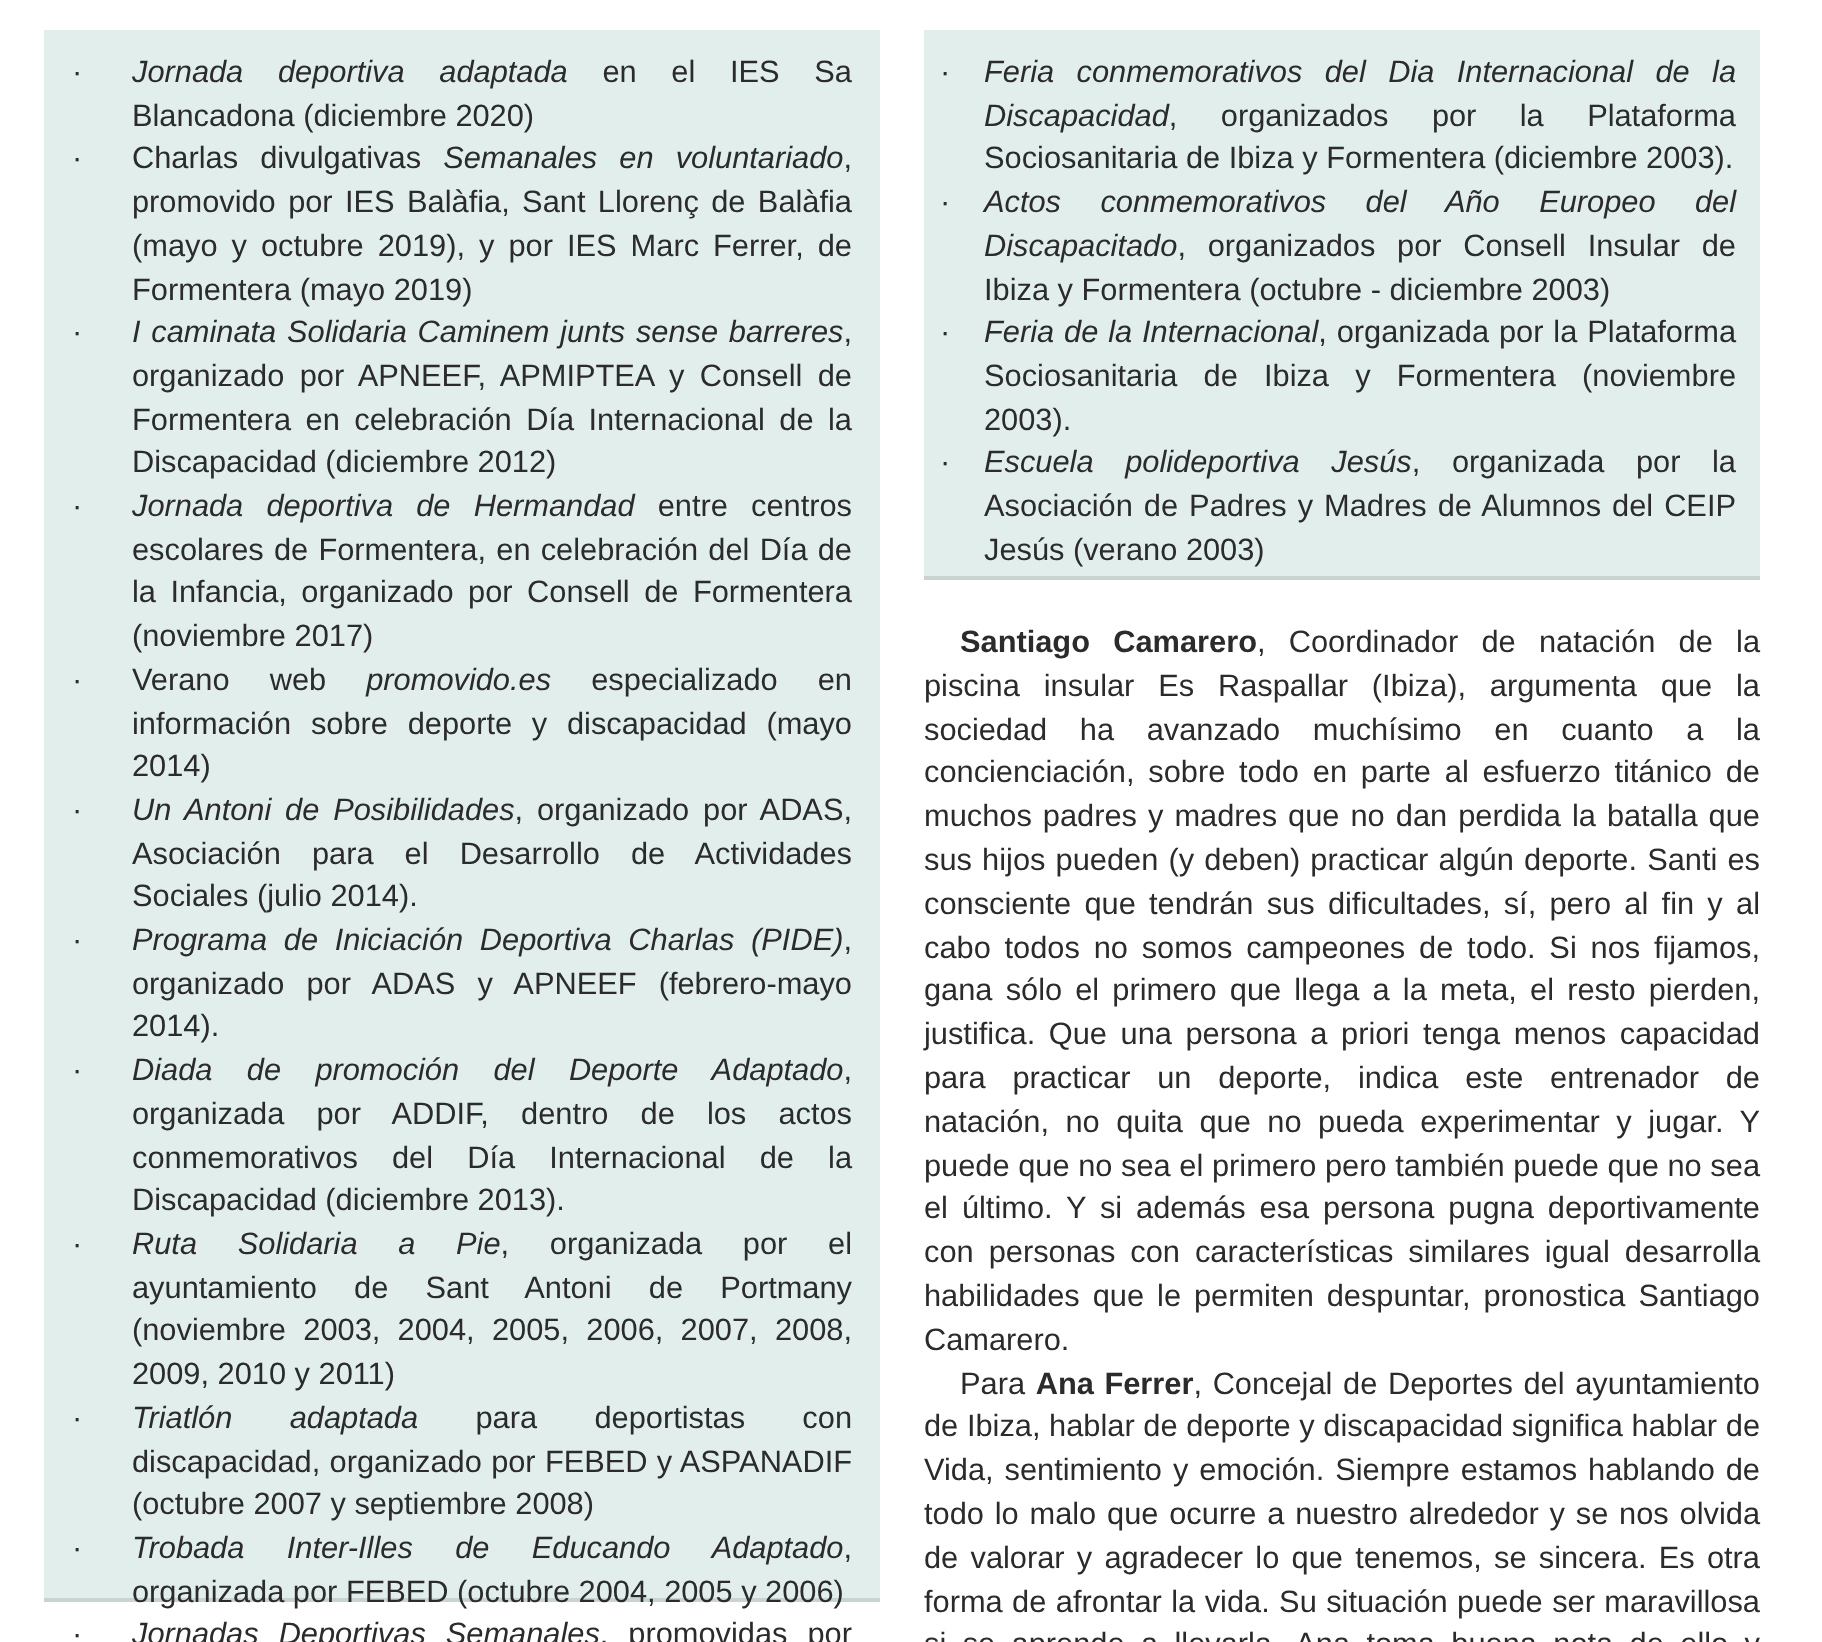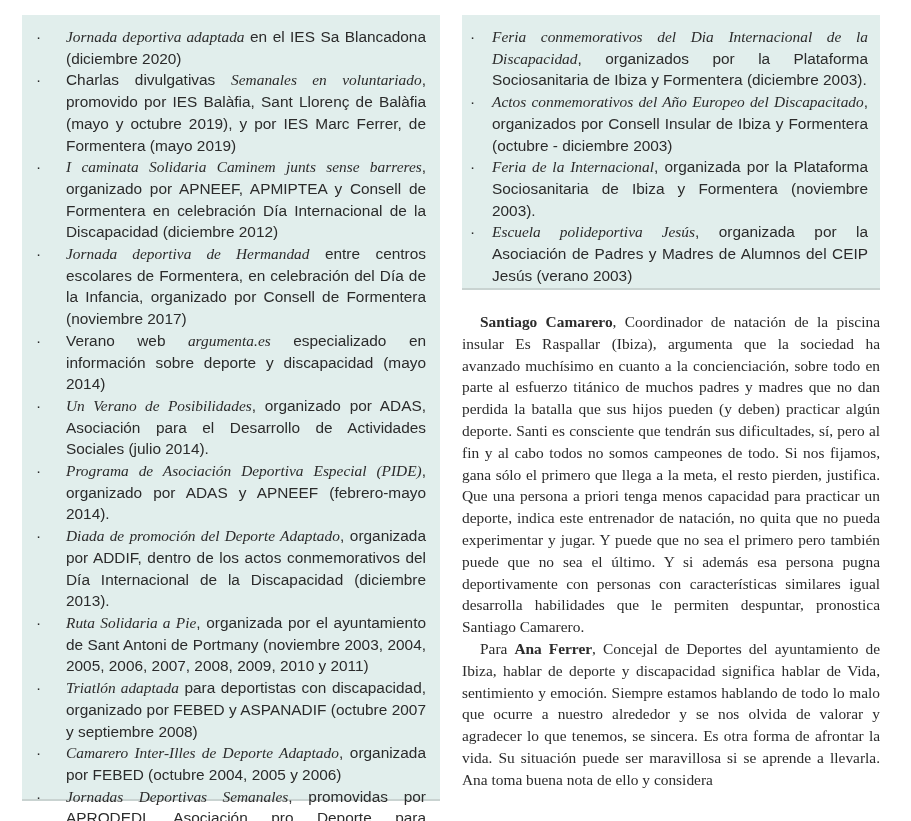--- a/index.html
+++ b/index.html
@@ -6,41 +6,41 @@
   body { width:911px; height:821px; position:relative; overflow:hidden;
          font-family:"Liberation Sans", sans-serif; color:#2b2b2b; }
   .box { position:absolute; background:#e1eeec; border-bottom:2px solid #c9d3d1; box-sizing:border-box; }
   #box-left { left:22px; top:15px; width:418px; height:786px; padding:11px 0 0 0; }
   #box-right { left:462px; top:15px; width:418px; height:275px; padding:11px 0 0 0; }
   ul.events { list-style:none; margin:0; padding:0; }
   ul.events li { position:relative; padding-left:44px; padding-right:14px; font-size:15.4px; line-height:21.7px; text-align:justify; }
   #box-right ul.events li { padding-left:30px; padding-right:12px; }
   ul.events li .bullet { position:absolute; left:14px; top:0; }
   #box-right ul.events li .bullet { left:8px; }
-  .ital { font-style:italic;font-family:Liberation Serif, serif; }
+  .ital { font-style:italic; }
   .prose { position:absolute; left:462px; top:311px; width:418px; font-size:15.4px; line-height:21.8px; text-align:justify; }
-  .prose p { margin:0; text-indent:18px;font-family:Liberation Serif, serif; }
+  .prose p { margin:0; text-indent:18px; }
   .prose b { font-weight:bold; }
 </style>
 </head>
 <body>
 
 <div class="box" id="box-left">
   <ul class="events" id="list-left">
       <li><span class="bullet">·</span><span class="ital">Jornada deportiva adaptada</span><span> en el IES Sa Blancadona (diciembre 2020)</span></li>
       <li><span class="bullet">·</span><span>Charlas divulgativas </span><span class="ital">Semanales en voluntariado</span><span>, promovido por IES Balàfia, Sant Llorenç de Balàfia (mayo y octubre 2019), y por IES Marc Ferrer, de Formentera (mayo 2019)</span></li>
       <li><span class="bullet">·</span><span class="ital">I caminata Solidaria Caminem junts sense barreres</span><span>, organizado por APNEEF, APMIPTEA y Consell de Formentera en celebración Día Internacional de la Discapacidad (diciembre 2012)</span></li>
       <li><span class="bullet">·</span><span class="ital">Jornada deportiva de Hermandad</span><span> entre centros escolares de Formentera, en celebración del Día de la Infancia, organizado por Consell de Formentera (noviembre 2017)</span></li>
-      <li><span class="bullet">·</span><span>Verano web </span><span class="ital">argumenta.es</span><span> especializado en información sobre deporte y discapacidad (mayo 2014)</span></li>
-      <li><span class="bullet">·</span><span class="ital">Un Verano de Posibilidades</span><span>, organizado por ADAS, Asociación para el Desarrollo de Actividades Sociales (julio 2014).</span></li>
-      <li><span class="bullet">·</span><span class="ital">Programa de Asociación Deportiva Especial (PIDE)</span><span>, organizado por ADAS y APNEEF (febrero-mayo 2014).</span></li>
+      <li><span class="bullet">·</span><span>Verano web </span><span class="ital">promovido.es</span><span> especializado en información sobre deporte y discapacidad (mayo 2014)</span></li>
+      <li><span class="bullet">·</span><span class="ital">Un Antoni de Posibilidades</span><span>, organizado por ADAS, Asociación para el Desarrollo de Actividades Sociales (julio 2014).</span></li>
+      <li><span class="bullet">·</span><span class="ital">Programa de Iniciación Deportiva Charlas (PIDE)</span><span>, organizado por ADAS y APNEEF (febrero-mayo 2014).</span></li>
       <li><span class="bullet">·</span><span class="ital">Diada de promoción del Deporte Adaptado</span><span>, organizada por ADDIF, dentro de los actos conmemorativos del Día Internacional de la Discapacidad (diciembre 2013).</span></li>
       <li><span class="bullet">·</span><span class="ital">Ruta Solidaria a Pie</span><span>, organizada por el ayuntamiento de Sant Antoni de Portmany (noviembre 2003, 2004, 2005, 2006, 2007, 2008, 2009, 2010 y 2011)</span></li>
       <li><span class="bullet">·</span><span class="ital">Triatlón adaptada</span><span> para deportistas con discapacidad, organizado por FEBED y ASPANADIF (octubre 2007 y septiembre 2008)</span></li>
-      <li><span class="bullet">·</span><span class="ital">Camarero Inter-Illes de Deporte Adaptado</span><span>, organizada por FEBED (octubre 2004, 2005 y 2006)</span></li>
+      <li><span class="bullet">·</span><span class="ital">Trobada Inter-Illes de Educando Adaptado</span><span>, organizada por FEBED (octubre 2004, 2005 y 2006)</span></li>
       <li><span class="bullet">·</span><span class="ital">Jornadas Deportivas Semanales</span><span>, promovidas por APRODEDI, Asociación pro Deporte para Discapacitados (marzo 2005).</span></li>
     </ul>
 </div>
 
 <div class="box" id="box-right">
   <ul class="events" id="list-right">
       <li><span class="bullet">·</span><span class="ital">Feria conmemorativos del Dia Internacional de la Discapacidad</span><span>, organizados por la Plataforma Sociosanitaria de Ibiza y Formentera (diciembre 2003).</span></li>
       <li><span class="bullet">·</span><span class="ital">Actos conmemorativos del Año Europeo del Discapacitado</span><span>, organizados por Consell Insular de Ibiza y Formentera (octubre - diciembre 2003)</span></li>
       <li><span class="bullet">·</span><span class="ital">Feria de la Internacional</span><span>, organizada por la Plataforma Sociosanitaria de Ibiza y Formentera (noviembre 2003).</span></li>
       <li><span class="bullet">·</span><span class="ital">Escuela polideportiva Jesús</span><span>, organizada por la Asociación de Padres y Madres de Alumnos del CEIP Jesús (verano 2003)</span></li>

